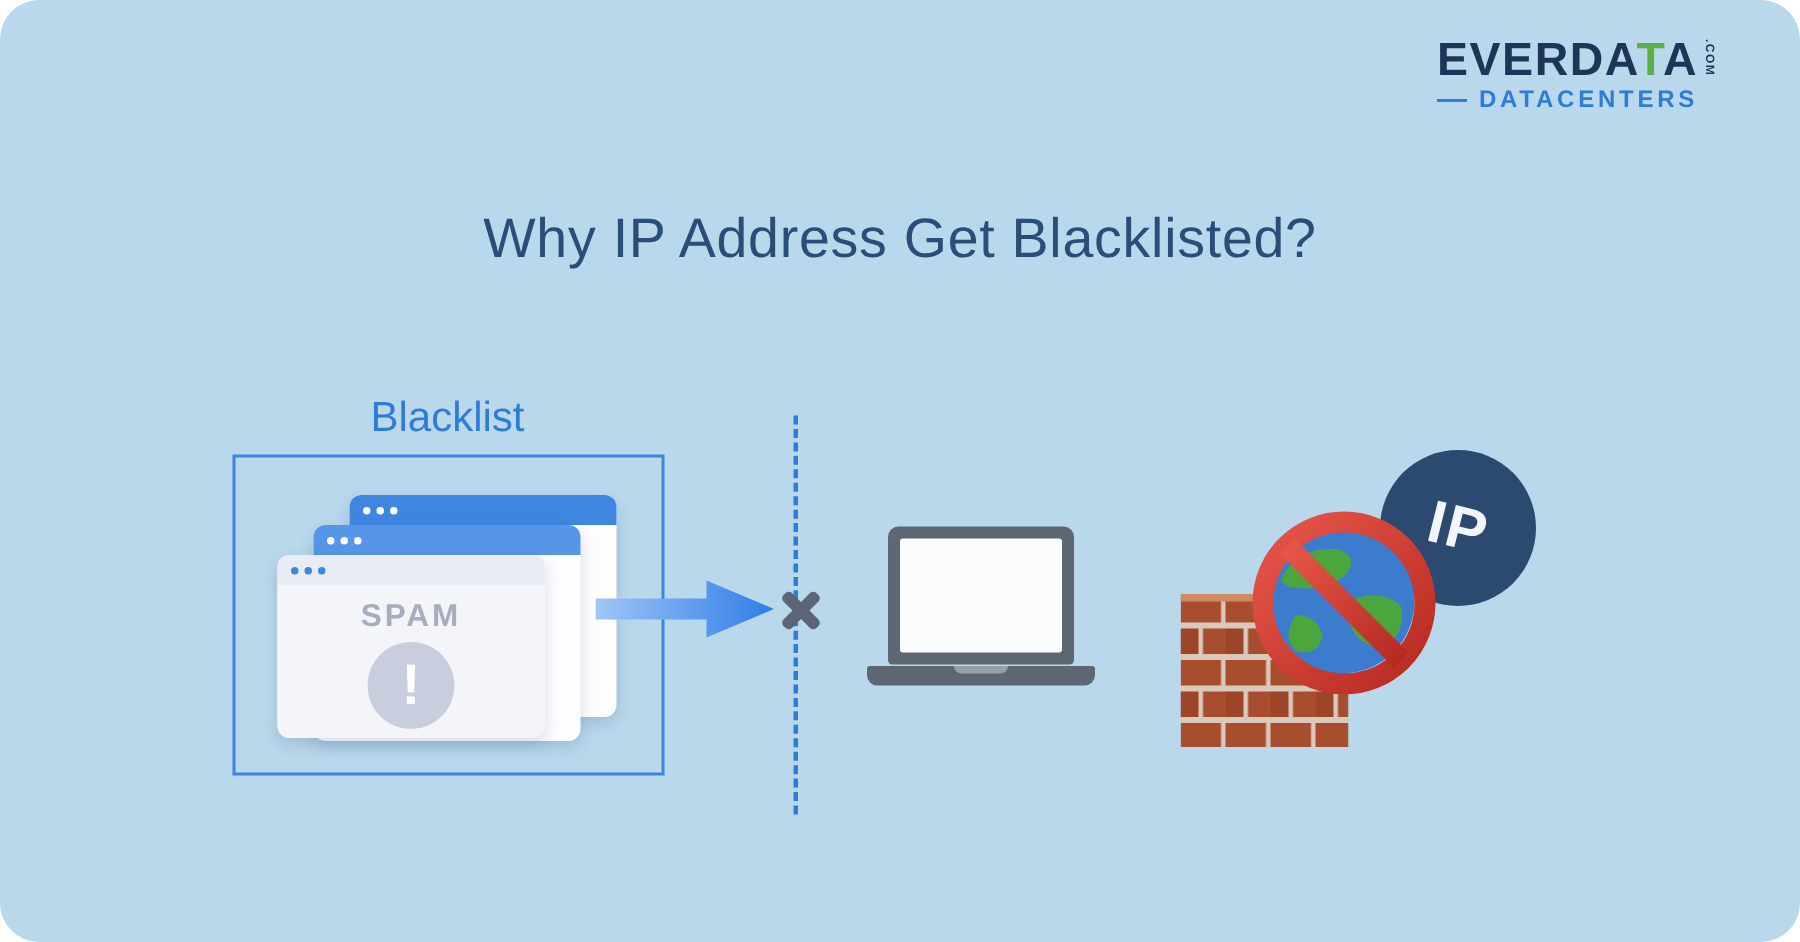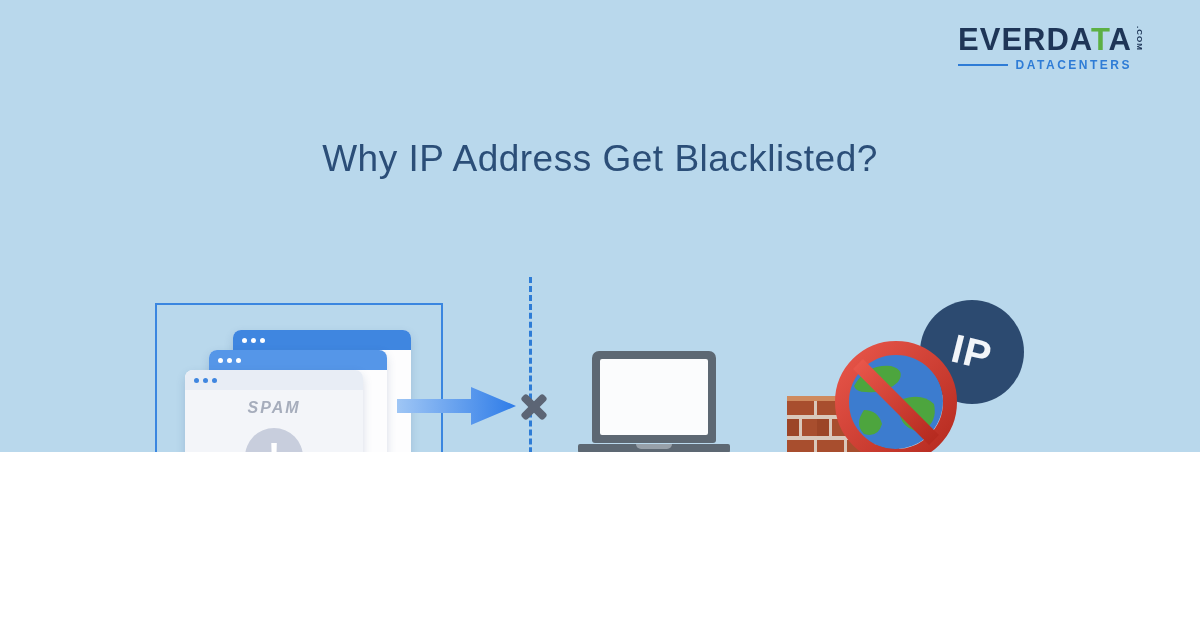--- a/index.html
+++ b/index.html
@@ -1,30 +1,30 @@
 <!DOCTYPE html>
 <html><head>
 <meta charset="utf-8">
 <style>
   * { margin:0; padding:0; box-sizing:border-box; }
   body { font-family:"Liberation Sans","DejaVu Sans",sans-serif; }
   .page {
-    position:relative; width:1200px; height:452px;
-    background:#b9d8ec; overflow:hidden;
+    position:relative; width:1200px; height:628px;
+    background:#b9d8ec; overflow:hidden;border-radius:26px;
   }
 
   
   .logo { position:absolute; top:24px; right:56px; text-align:right; }
   .logo-row { display:flex; align-items:flex-start; justify-content:flex-end; }
   .logo-main { font-size:31px; font-weight:bold; letter-spacing:1px; color:#1e3557; line-height:1; }
   .logo-main .accent { color:#5cb044; }
   .logo-tld { writing-mode:vertical-rl; font-size:8px; font-weight:bold; color:#1e3557; letter-spacing:1px; margin-left:3px; margin-top:2px; }
   .logo-tagline-row { display:flex; align-items:center; gap:8px; margin-top:3px; padding-right:12px; }
   .logo-line { flex:1; height:2px; background:#2e7cd6; }
-  .logo-tagline { font-size:12px; font-weight:bold; color:#2e7cd6; letter-spacing:2.5px; }
+  .logo-tagline { font-size:16px; font-weight:bold; color:#2e7cd6; letter-spacing:2.5px; }
 
   
   .title {
     position:absolute; top:138px; left:0; right:0;
     text-align:center; font-size:37px; font-weight:normal;
     color:#2b4e78; letter-spacing:0.5px;
   }
 
   
   .blacklist-label { position:absolute; left:247px; top:262px; font-size:28px; color:#2e7cd6; }
@@ -33,21 +33,21 @@
   .win { position:absolute; border-radius:8px; background:#fdfdfe; box-shadow:0 4px 10px rgba(40,70,120,.18); }
   .win-bar { height:20px; border-radius:8px 8px 0 0; display:flex; align-items:center; padding-left:9px; gap:4px; }
   .win-bar i { width:5px; height:5px; border-radius:50%; display:block; }
   .win-back { left:233px; top:330px; width:178px; height:148px; }
   .win-back .win-bar { background:#3f86e0; } .win-back .win-bar i { background:#ffffff; }
   .win-mid { left:209px; top:350px; width:178px; height:144px; }
   .win-mid .win-bar { background:#5596e8; } .win-mid .win-bar i { background:#ffffff; }
   .win-front { left:185px; top:370px; width:178px; height:122px; }
   .win-front .win-bar { background:#e8edf5; } .win-front .win-bar i { background:#3f86e0; }
   .win-front .win-body { position:relative; height:102px; background:#f3f5f9; border-radius:0 0 8px 8px; text-align:center; }
-  .spam-label { display:inline-block; margin-top:9px; font-size:16px; font-weight:bold; letter-spacing:2px; color:#a6adbc;font-style:italic; }
+  .spam-label { display:inline-block; margin-top:9px; font-size:21px; font-weight:bold; letter-spacing:2px; color:#a6adbc; }
   .excl-circle {
     position:absolute; left:50%; top:38px; transform:translateX(-50%);
     width:58px; height:58px; border-radius:50%; background:#c8cedd;
     color:#ffffff; font-size:38px; font-weight:bold;
     display:flex; align-items:center; justify-content:center;
   }
 
   
   .arrow { position:absolute; left:397px; top:383px; }
   .dashed-line { position:absolute; left:529px; top:277px; height:266px; width:0; border-left:3px dashed #2e7cd6; }
@@ -88,20 +88,21 @@
       <span class="logo-tld">.COM</span>
     </div>
     <div class="logo-tagline-row">
       <span class="logo-line"></span>
       <span class="logo-tagline">DATACENTERS</span>
     </div>
   </div>
 
   <h1 class="title">Why IP Address Get Blacklisted?</h1>
 
+  <div class="blacklist-label">Blacklist</div>
   <div class="blacklist-box"></div>
 
   <div class="win win-back">
     <div class="win-bar">
       <i></i>
         <i></i>
         <i></i>
     </div>
   </div>
   <div class="win win-mid">

